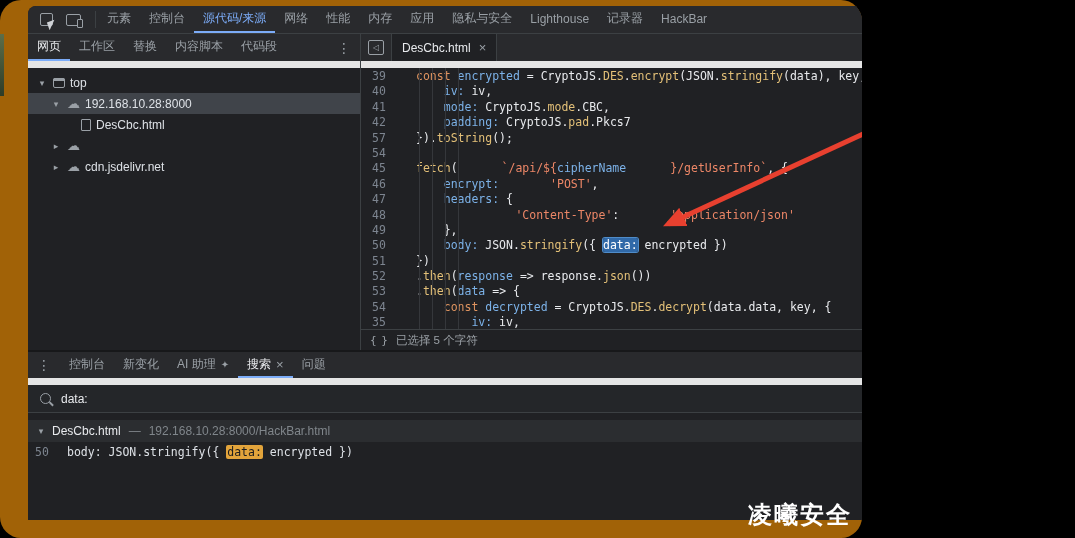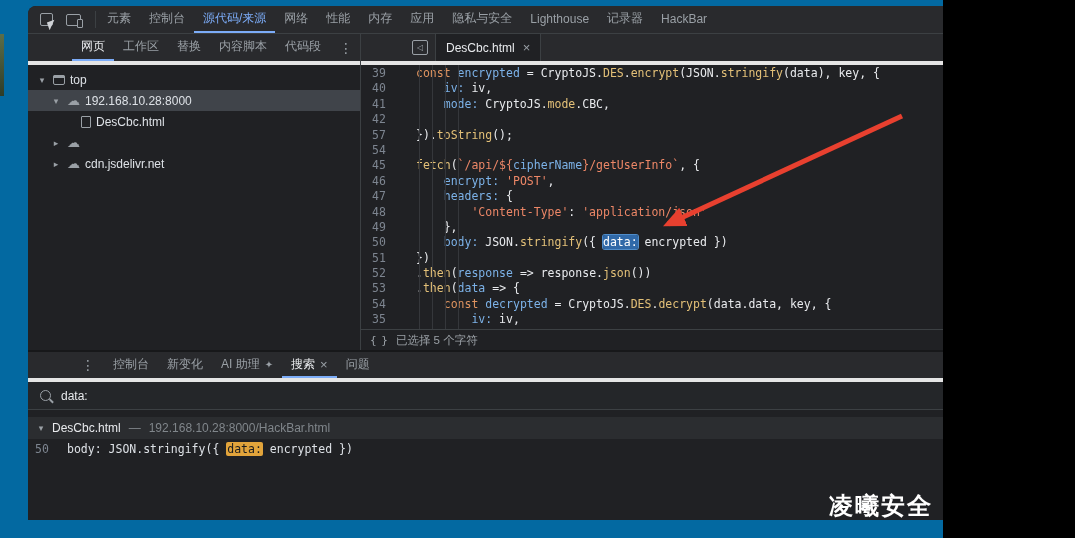--- a/index.html
+++ b/index.html
@@ -1,17 +1,17 @@
 <!DOCTYPE html>
 <html><head>
 <meta charset="utf-8">
 <style>
   html,body{margin:0;padding:0;background:#000;}
   body{width:1075px;height:538px;overflow:hidden;font-family:"Liberation Sans","DejaVu Sans",sans-serif;}
-  .stage{position:relative;width:943px;height:538px;background:#0369a1;overflow:hidden;}
+  .stage{position:relative;width:862px;height:538px;background:#a16207;overflow:hidden;border-radius:21px;}
   .page-sliver{position:absolute;left:0;top:34px;width:4px;height:62px;background:linear-gradient(180deg,#5c6e49,#2e3c28);}
 
   .devtools{position:absolute;left:28px;top:6px;width:1047px;height:514px;background:#202124;color:#e8eaed;
             font-size:12px;display:flex;flex-direction:column;border-radius:8px 0 0 0;overflow:hidden;}
 
   
   .topbar{flex:0 0 27px;display:flex;align-items:stretch;background:#292a2d;border-bottom:1px solid #3c4043;}
   .topbar-icons{display:flex;align-items:center;gap:13px;padding:0 12px;}
   .icon-inspect{width:11px;height:11px;border:1.5px solid #9aa0a6;border-radius:2px;position:relative;display:inline-block;}
   .icon-inspect::after{content:"";position:absolute;right:-4px;bottom:-4px;width:0;height:0;
@@ -20,21 +20,21 @@
   .icon-device::after{content:"";position:absolute;right:-3px;bottom:-3px;width:4px;height:7px;border:1.5px solid #9aa0a6;background:#292a2d;border-radius:1px;}
   .vsep{width:1px;background:#3c4043;margin:5px 2px;}
   .tabs{display:flex;height:100%;align-items:stretch;}
   .panel-tab,.sub-tab{display:flex;align-items:center;gap:5px;padding:0 9px;color:#9aa0a6;font-size:12px;
       border-bottom:2px solid transparent;white-space:nowrap;box-sizing:border-box;cursor:default;}
   .panel-tab.active{color:#7cacf8;border-bottom-color:#7cacf8;}
   .sub-tab.active{color:#e8eaed;border-bottom-color:#7cacf8;}
 
   
   .main{flex:1;display:flex;min-height:0;background:#202124;}
-  .subtabs{flex:0 0 27px;height:27px;background:#292a2d;border-bottom:4px solid #e5e5e5;display:flex;align-items:center;padding-left:44px;}
+  .subtabs{flex:0 0 27px;height:27px;background:#292a2d;border-bottom:7px solid #e5e5e5;display:flex;align-items:center;}
   .more{color:#9aa0a6;font-size:14px;padding:0 9px;margin-left:auto;}
   .drawer-more{margin-left:0;}
 
   .navigator{flex:0 0 332px;width:332px;border-right:1px solid #3c4043;display:flex;flex-direction:column;min-height:0;}
   .tree{flex:1;padding-top:4px;overflow:hidden;}
   .tree-row{height:21px;display:flex;align-items:center;gap:5px;color:#dde1e6;font-size:12px;}
   .tree-row.selected{background:#40444a;}
   .chevron{flex:0 0 12px;width:12px;text-align:center;color:#9aa0a6;font-size:9px;}
   .ic{display:inline-flex;align-items:center;justify-content:center;flex:0 0 auto;}
   .ic-frame{width:12px;height:10px;border:1px solid #9aa0a6;border-radius:2px;box-sizing:border-box;position:relative;}
@@ -50,21 +50,21 @@
       padding:0 10px;display:flex;align-items:center;gap:8px;color:#e8eaed;font-size:12px;box-sizing:border-box;}
   .tab-close{color:#9aa0a6;font-size:13px;}
 
   .code-area{flex:1;position:relative;overflow:hidden;background:#202124;
       font-family:"DejaVu Sans Mono","Liberation Mono",monospace;font-size:11.5px;line-height:15.4px;padding-top:1px;}
   .code-line{display:flex;white-space:pre;height:15.4px;}
   .gutter{flex:0 0 36px;text-align:center;color:#7d8590;padding-right:4px;}
   .fold{flex:0 0 15px;}
   .guide{position:absolute;top:0;bottom:0;width:1px;background:#35373b;}
   .tok-kw{color:#df9460;}
-  .tok-st{color:#ed8767;}
+  .tok-st{color:#ed8767;margin-left:44px;}
   .tok-pr{color:#7cb2e8;}
   .tok-vr{color:#7cb2e8;}
   .tok-fn{color:#e3c078;}
   .tok-pl{color:#e8eaed;}
   .tok-sel{background:#3069a8;color:#fff;border-radius:2px;box-shadow:0 0 0 1px #4f8cc9;}
   .scroll-thumb{position:absolute;right:2px;top:4px;width:7px;height:78px;background:#53565a;border-radius:4px;}
 
   .status-bar{flex:0 0 20px;border-top:1px solid #3c4043;display:flex;align-items:center;gap:9px;
       padding:0 9px;color:#9aa0a6;font-size:11.5px;background:#202124;}
   .braces{font-family:"DejaVu Sans Mono","Liberation Mono",monospace;font-size:11px;letter-spacing:-1px;}
@@ -80,21 +80,21 @@
   .results{flex:1;overflow:hidden;}
   .result-file{height:22px;display:flex;align-items:center;gap:5px;padding:0 7px;background:#2b2d30;color:#e8eaed;font-size:12px;margin-top:7px;}
   .result-file .chevron{font-size:9px;}
   .rf-dash{color:#80868b;margin:0 3px;}
   .rf-path{color:#80868b;}
   .result-match{height:20px;display:flex;align-items:center;padding-left:7px;color:#dde1e6;
       font-family:"DejaVu Sans Mono","Liberation Mono",monospace;font-size:11.5px;}
   .rm-line{color:#7d8590;flex:0 0 20px;margin-right:12px;}
   .match-hl{background:#e2a43b;color:#1b1c1e;border-radius:2px;padding:0 1px;}
 
-  .watermark{position:absolute;right:10px;bottom:16px;color:#ffffff;font-size:24px;font-weight:600;letter-spacing:2px;}
+  .watermark{position:absolute;right:10px;bottom:7px;color:#ffffff;font-size:24px;font-weight:600;letter-spacing:2px;}
   .arrow-overlay{position:absolute;left:0;top:0;pointer-events:none;}
 </style>
 </head>
 <body>
 
 <div class="stage">
   <div class="page-sliver"></div>
 
   <div class="devtools">
 
@@ -173,21 +173,21 @@
 
         <div class="code-area">
           <div class="guide" style="left:58px"></div>
           <div class="guide" style="left:71px"></div>
           <div class="guide" style="left:84px"></div>
           <div class="guide" style="left:97px"></div>
           <div id="code-lines">
               <div class="code-line"><span class="gutter">39</span><span class="fold"></span><span><span class="tok-kw">const</span><span class="tok-pl"> </span><span class="tok-vr">encrypted</span><span class="tok-pl"> = CryptoJS.</span><span class="tok-fn">DES</span><span class="tok-pl">.</span><span class="tok-fn">encrypt</span><span class="tok-pl">(JSON.</span><span class="tok-fn">stringify</span><span class="tok-pl">(data), key, {</span></span></div>
               <div class="code-line"><span class="gutter">40</span><span class="fold"></span><span><span class="tok-pl">    </span><span class="tok-pr">iv:</span><span class="tok-pl"> iv,</span></span></div>
               <div class="code-line"><span class="gutter">41</span><span class="fold"></span><span><span class="tok-pl">    </span><span class="tok-pr">mode:</span><span class="tok-pl"> CryptoJS.</span><span class="tok-fn">mode</span><span class="tok-pl">.CBC,</span></span></div>
-              <div class="code-line"><span class="gutter">42</span><span class="fold"></span></div>
+              <div class="code-line"><span class="gutter">42</span><span class="fold"></span><span><span class="tok-pl">    </span><span class="tok-pr">padding:</span><span class="tok-pl"> CryptoJS.</span><span class="tok-fn">pad</span><span class="tok-pl">.Pkcs7</span></span></div>
               <div class="code-line"><span class="gutter">57</span><span class="fold"></span><span><span class="tok-pl">}).</span><span class="tok-fn">toString</span><span class="tok-pl">();</span></span></div>
               <div class="code-line"><span class="gutter">54</span><span class="fold"></span><span></span></div>
               <div class="code-line"><span class="gutter">45</span><span class="fold"></span><span><span class="tok-fn">fetch</span><span class="tok-pl">(</span><span class="tok-st">`/api/${</span><span class="tok-vr">cipherName</span><span class="tok-st">}/getUserInfo`</span><span class="tok-pl">, {</span></span></div>
               <div class="code-line"><span class="gutter">46</span><span class="fold"></span><span><span class="tok-pl">    </span><span class="tok-pr">encrypt:</span><span class="tok-pl"> </span><span class="tok-st">'POST'</span><span class="tok-pl">,</span></span></div>
               <div class="code-line"><span class="gutter">47</span><span class="fold"></span><span><span class="tok-pl">    </span><span class="tok-pr">headers:</span><span class="tok-pl"> {</span></span></div>
               <div class="code-line"><span class="gutter">48</span><span class="fold"></span><span><span class="tok-pl">        </span><span class="tok-st">'Content-Type'</span><span class="tok-pl">: </span><span class="tok-st">'application/json'</span></span></div>
               <div class="code-line"><span class="gutter">49</span><span class="fold"></span><span><span class="tok-pl">    },</span></span></div>
               <div class="code-line"><span class="gutter">50</span><span class="fold"></span><span><span class="tok-pl">    </span><span class="tok-pr">body:</span><span class="tok-pl"> JSON.</span><span class="tok-fn">stringify</span><span class="tok-pl">({ </span><span class="tok-sel">data:</span><span class="tok-pl"> encrypted })</span></span></div>
               <div class="code-line"><span class="gutter">51</span><span class="fold"></span><span><span class="tok-pl">})</span></span></div>
               <div class="code-line"><span class="gutter">52</span><span class="fold"></span><span><span class="tok-pl">.</span><span class="tok-fn">then</span><span class="tok-pl">(</span><span class="tok-vr">response</span><span class="tok-pl"> =&gt; response.</span><span class="tok-fn">json</span><span class="tok-pl">())</span></span></div>

